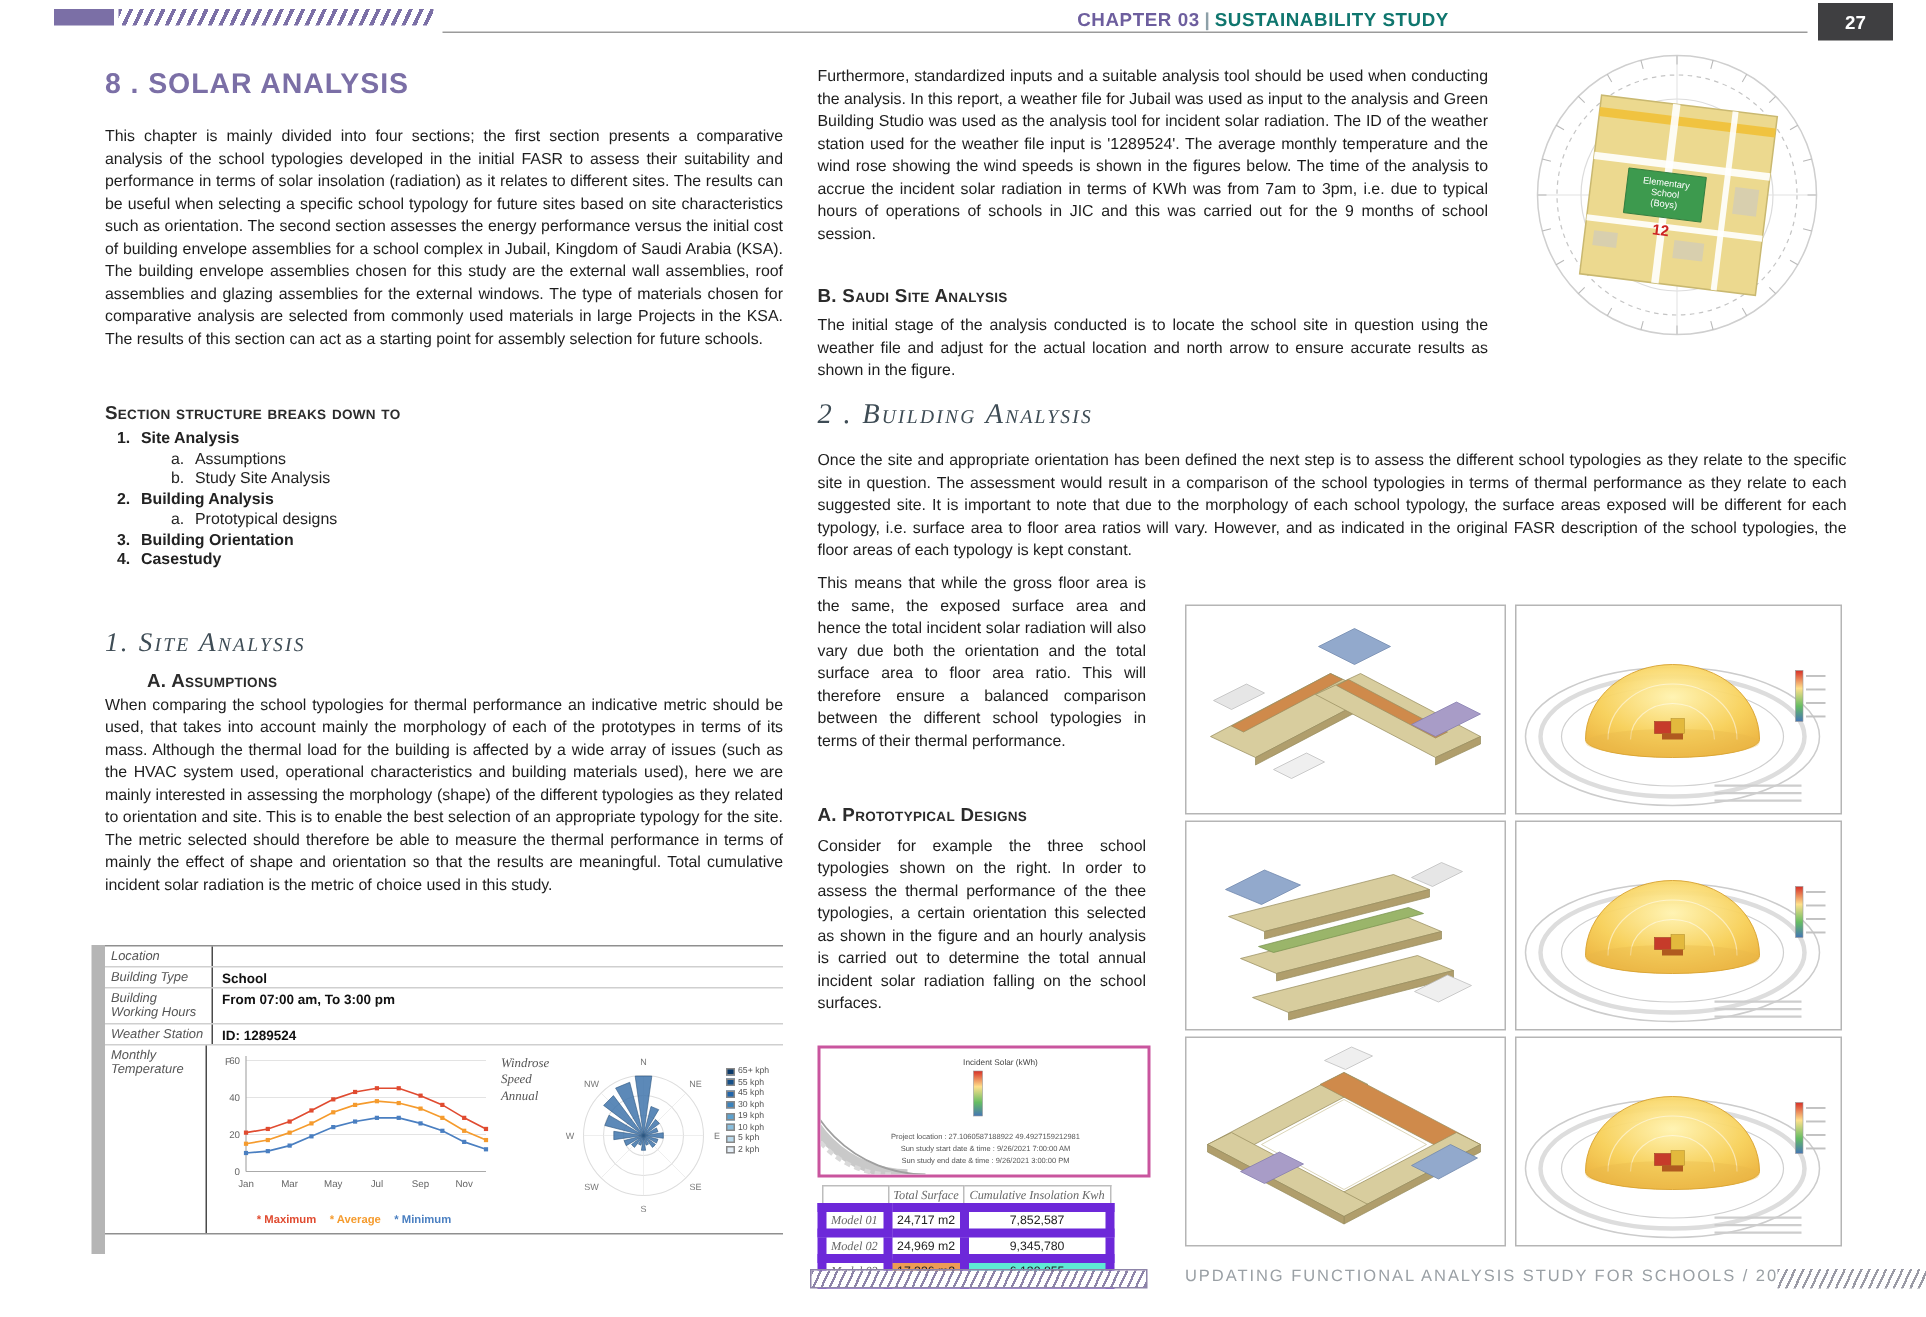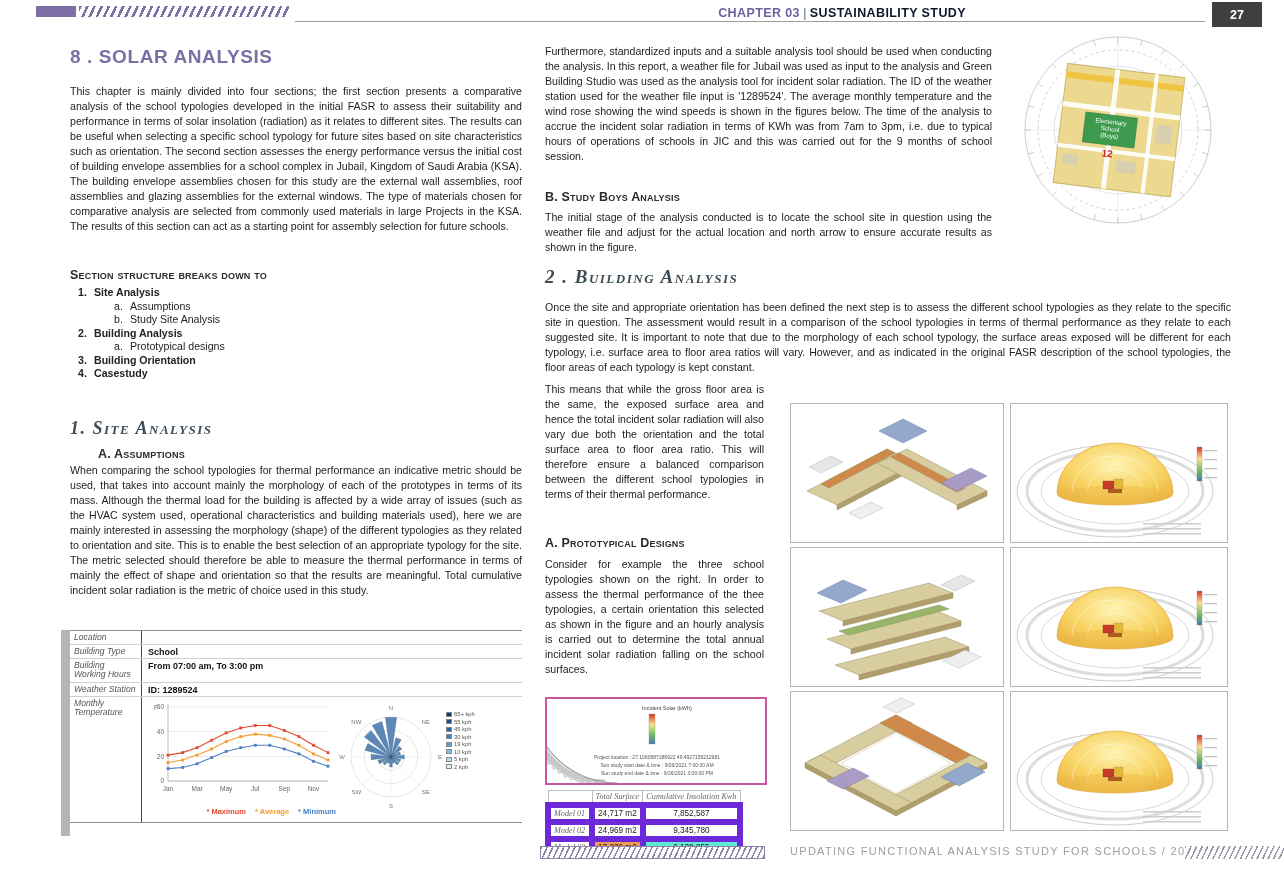--- a/index.html
+++ b/index.html
@@ -1,29 +1,29 @@
 <!DOCTYPE html>
 <html><head>
 <meta charset="utf-8">
 <style>
   *{box-sizing:border-box;margin:0;padding:0}
   html,body{width:1284px;height:878px;background:#fff;font-family:"Liberation Sans",sans-serif;color:#1d1d1d;position:relative;overflow:hidden}
   .abs{position:absolute}
   .para{font-size:10.6px;line-height:15px;text-align:justify;color:#1d1d1d}
   .sc-head{font-variant:small-caps;font-weight:bold;color:#2b2b2b;font-size:12.5px;letter-spacing:.2px}
-  .serif-head{font-family:"Liberation Serif",serif;font-style:italic;font-variant:small-caps;color:#3e4c55;letter-spacing:1.5px;font-weight:bold}
+  .serif-head{font-family:"Liberation Serif",serif;font-style:italic;font-variant:small-caps;color:#3e4c55;letter-spacing:1.5px;font-weight:normal}
 
   
   .bar-solid{left:36px;top:6px;width:40px;height:11px;background:#7b6fa6}
   .bar-striped{left:79px;top:6px;width:210px;height:11px;background:repeating-linear-gradient(115deg,#7b6fa6 0 2.5px,#fff 2.5px 6.5px)}
   .header-rule{left:295px;top:21px;width:910px;height:1px;background:#9b9b9b}
   .header-text{left:600px;top:6px;width:366px;text-align:right;font-size:12.5px;font-weight:bold;letter-spacing:.4px;white-space:nowrap}
   .header-text .chap{color:#6d5e9e}
   .header-text .divider{color:#8da0a8;margin:0 3px}
-  .header-text .htitle{color:#0f172a}
+  .header-text .htitle{color:#0f766e}
   .page-num{left:1212px;top:2px;width:50px;height:25px;background:#3f3f41;color:#fff;font-size:12.5px;font-weight:bold;display:flex;align-items:center;justify-content:center}
 
   
   .l-title{left:70px;top:46px;width:452px;font-size:19px;font-weight:bold;color:#7b6fa6;letter-spacing:.6px}
   .l-intro{left:70px;top:84px;width:452px}
   .struct-head{left:70px;top:268px;width:452px}
   .struct-list{left:70px;top:286px;width:452px;font-size:10.6px;line-height:13.5px}
   .sl{display:flex}
   .sl .n{width:16px}
   .lvl1{font-weight:bold;margin-left:8px;color:#222}
@@ -35,21 +35,21 @@
   
   .table-sidebar{left:61px;top:630px;width:9px;height:206px;background:#b5b5b5}
   .site-table{left:70px;top:630px;width:452px;border-top:1px solid #8f8f8f;border-bottom:1px solid #8f8f8f;background:#fff}
   .st-row{display:flex;border-bottom:1px solid #cfcfcf}
   .st-row:last-child{border-bottom:none}
   .st-label{width:72px;border-right:1.4px solid #4a4a4a;font-family:Liberation Sans, sans-serif;font-style:italic;font-size:8.6px;color:#555;padding:1.5px 4px;line-height:1.15}
   .st-value{flex:1;font-size:9px;font-weight:bold;color:#111;padding:1.5px 6px}
   .r-s{height:14px}.r-m{height:24px}.r-chart{height:125px}
   .st-chartcell{flex:1;display:flex;padding:2px 0 0 2px}
   .temp-block{width:192px}
-  .temp-legend{display:flex;justify-content:flex-end;gap:9px;font-size:7.5px;font-weight:bold}
+  .temp-legend{display:flex;justify-content:center;gap:9px;font-size:7.5px;font-weight:bold}
   .rose-label{width:42px;font-family:"Liberation Serif",serif;font-style:italic;font-size:8.6px;color:#555;padding:4px 2px;line-height:1.3}
   .rose-legend{width:38px;padding-top:12px}
   .rose-bin{display:flex;align-items:center;gap:2px;font-size:5.8px;color:#555;margin-bottom:1.5px}
   .rose-bin .swatch{width:6px;height:5px;display:inline-block;border:.5px solid #888;flex:none}
 
   
   .r-intro{left:545px;top:44px;width:447px}
   .study-head{left:545px;top:190px}
   .study-text{left:545px;top:210px;width:447px}
   .building-head{left:545px;top:266px;font-size:19px}
@@ -225,20 +225,21 @@
               <rect x="153.5090909090909" y="53.46666666666667" width="2.8" height="2.8" fill="#4a7fc1"></rect>
               <rect x="168.05454545454546" y="60.86666666666667" width="2.8" height="2.8" fill="#4a7fc1"></rect>
               <rect x="182.6" y="65.8" width="2.8" height="2.8" fill="#4a7fc1"></rect>
             </svg>
           <div id="temp-legend" class="temp-legend">
               <span style="color: rgb(224, 75, 48);">* Maximum</span>
               <span style="color: rgb(245, 155, 45);">* Average</span>
               <span style="color: rgb(74, 127, 193);">* Minimum</span>
             </div>
         </div>
+        <div class="rose-label">Windrose Speed Annual</div>
         <svg id="rose-svg" width="110" height="118" viewBox="0 0 110 118">
             <circle cx="55" cy="58" r="13.333333333333332" fill="none" stroke="#ddd" stroke-width="0.7"></circle>
             <circle cx="55" cy="58" r="26.666666666666664" fill="none" stroke="#ddd" stroke-width="0.7"></circle>
             <circle cx="55" cy="58" r="40" fill="none" stroke="#ddd" stroke-width="0.7"></circle>
             <line x1="55" y1="58" x2="55" y2="18" stroke="#e8e8e8" stroke-width="0.5"></line>
             <line x1="55" y1="58" x2="83.2842712474619" y2="29.7157287525381" stroke="#e8e8e8" stroke-width="0.5"></line>
             <line x1="55" y1="58" x2="95" y2="58" stroke="#e8e8e8" stroke-width="0.5"></line>
             <line x1="55" y1="58" x2="83.2842712474619" y2="86.2842712474619" stroke="#e8e8e8" stroke-width="0.5"></line>
             <line x1="55" y1="58" x2="55" y2="98" stroke="#e8e8e8" stroke-width="0.5"></line>
             <line x1="55" y1="58" x2="26.7157287525381" y2="86.2842712474619" stroke="#e8e8e8" stroke-width="0.5"></line>
@@ -301,21 +302,21 @@
             <div class="rose-bin">
               <span class="swatch" style="background: rgb(228, 238, 247);"></span>
               <span>2 kph</span>
             </div>
           </div>
       </div>
     </div>
   </div>
 
   <div class="abs para r-intro">Furthermore, standardized inputs and a suitable analysis tool should be used when conducting the analysis. In this report, a weather file for Jubail was used as input to the analysis and Green Building Studio was used as the analysis tool for incident solar radiation. The ID of the weather station used for the weather file input is '1289524'. The average monthly temperature and the wind rose showing the wind speeds is shown in the figures below. The time of the analysis to accrue the incident solar radiation in terms of KWh was from 7am to 3pm, i.e. due to typical hours of operations of schools in JIC and this was carried out for the 9 months of school session.</div>
-  <div class="abs sc-head study-head">B. Study Boys Analysis</div>
+  <div class="abs sc-head study-head">B. Saudi Site Analysis</div>
   <div class="abs para study-text">The initial stage of the analysis conducted is to locate the school site in question using the weather file and adjust for the actual location and north arrow to ensure accurate results as shown in the figure.</div>
   <div class="abs serif-head building-head">2 . Building Analysis</div>
   <div class="abs para building-text">Once the site and appropriate orientation has been defined the next step is to assess the different school typologies as they relate to the specific site in question. The assessment would result in a comparison of the school typologies in terms of thermal performance as they relate to each suggested site. It is important to note that due to the morphology of each school typology, the surface areas exposed will be different for each typology, i.e. surface area to floor area ratios will vary. However, and as indicated in the original FASR description of the school typologies, the floor areas of each typology is kept constant.</div>
   <div class="abs para building-text2">This means that while the gross floor area is the same, the exposed surface area and hence the total incident solar radiation will also vary due both the orientation and the total surface area to floor area ratio.  This will therefore ensure a balanced comparison between the different school typologies in terms of their thermal performance.</div>
   <div class="abs sc-head proto-head">A. Prototypical Designs</div>
   <div class="abs para proto-text">Consider for example the three school typologies shown on the right. In order to assess the thermal performance of the thee typologies, a certain orientation this selected as shown in the figure and an hourly analysis is carried out to determine the total annual incident solar radiation falling on the school surfaces.</div>
 
   <div class="abs siteplan-box">
     <svg id="siteplan-svg" width="196" height="246" viewBox="0 0 196 246">
       <circle cx="98" cy="122" r="93" fill="none" stroke="#cfcfcf" stroke-width="1"></circle>

